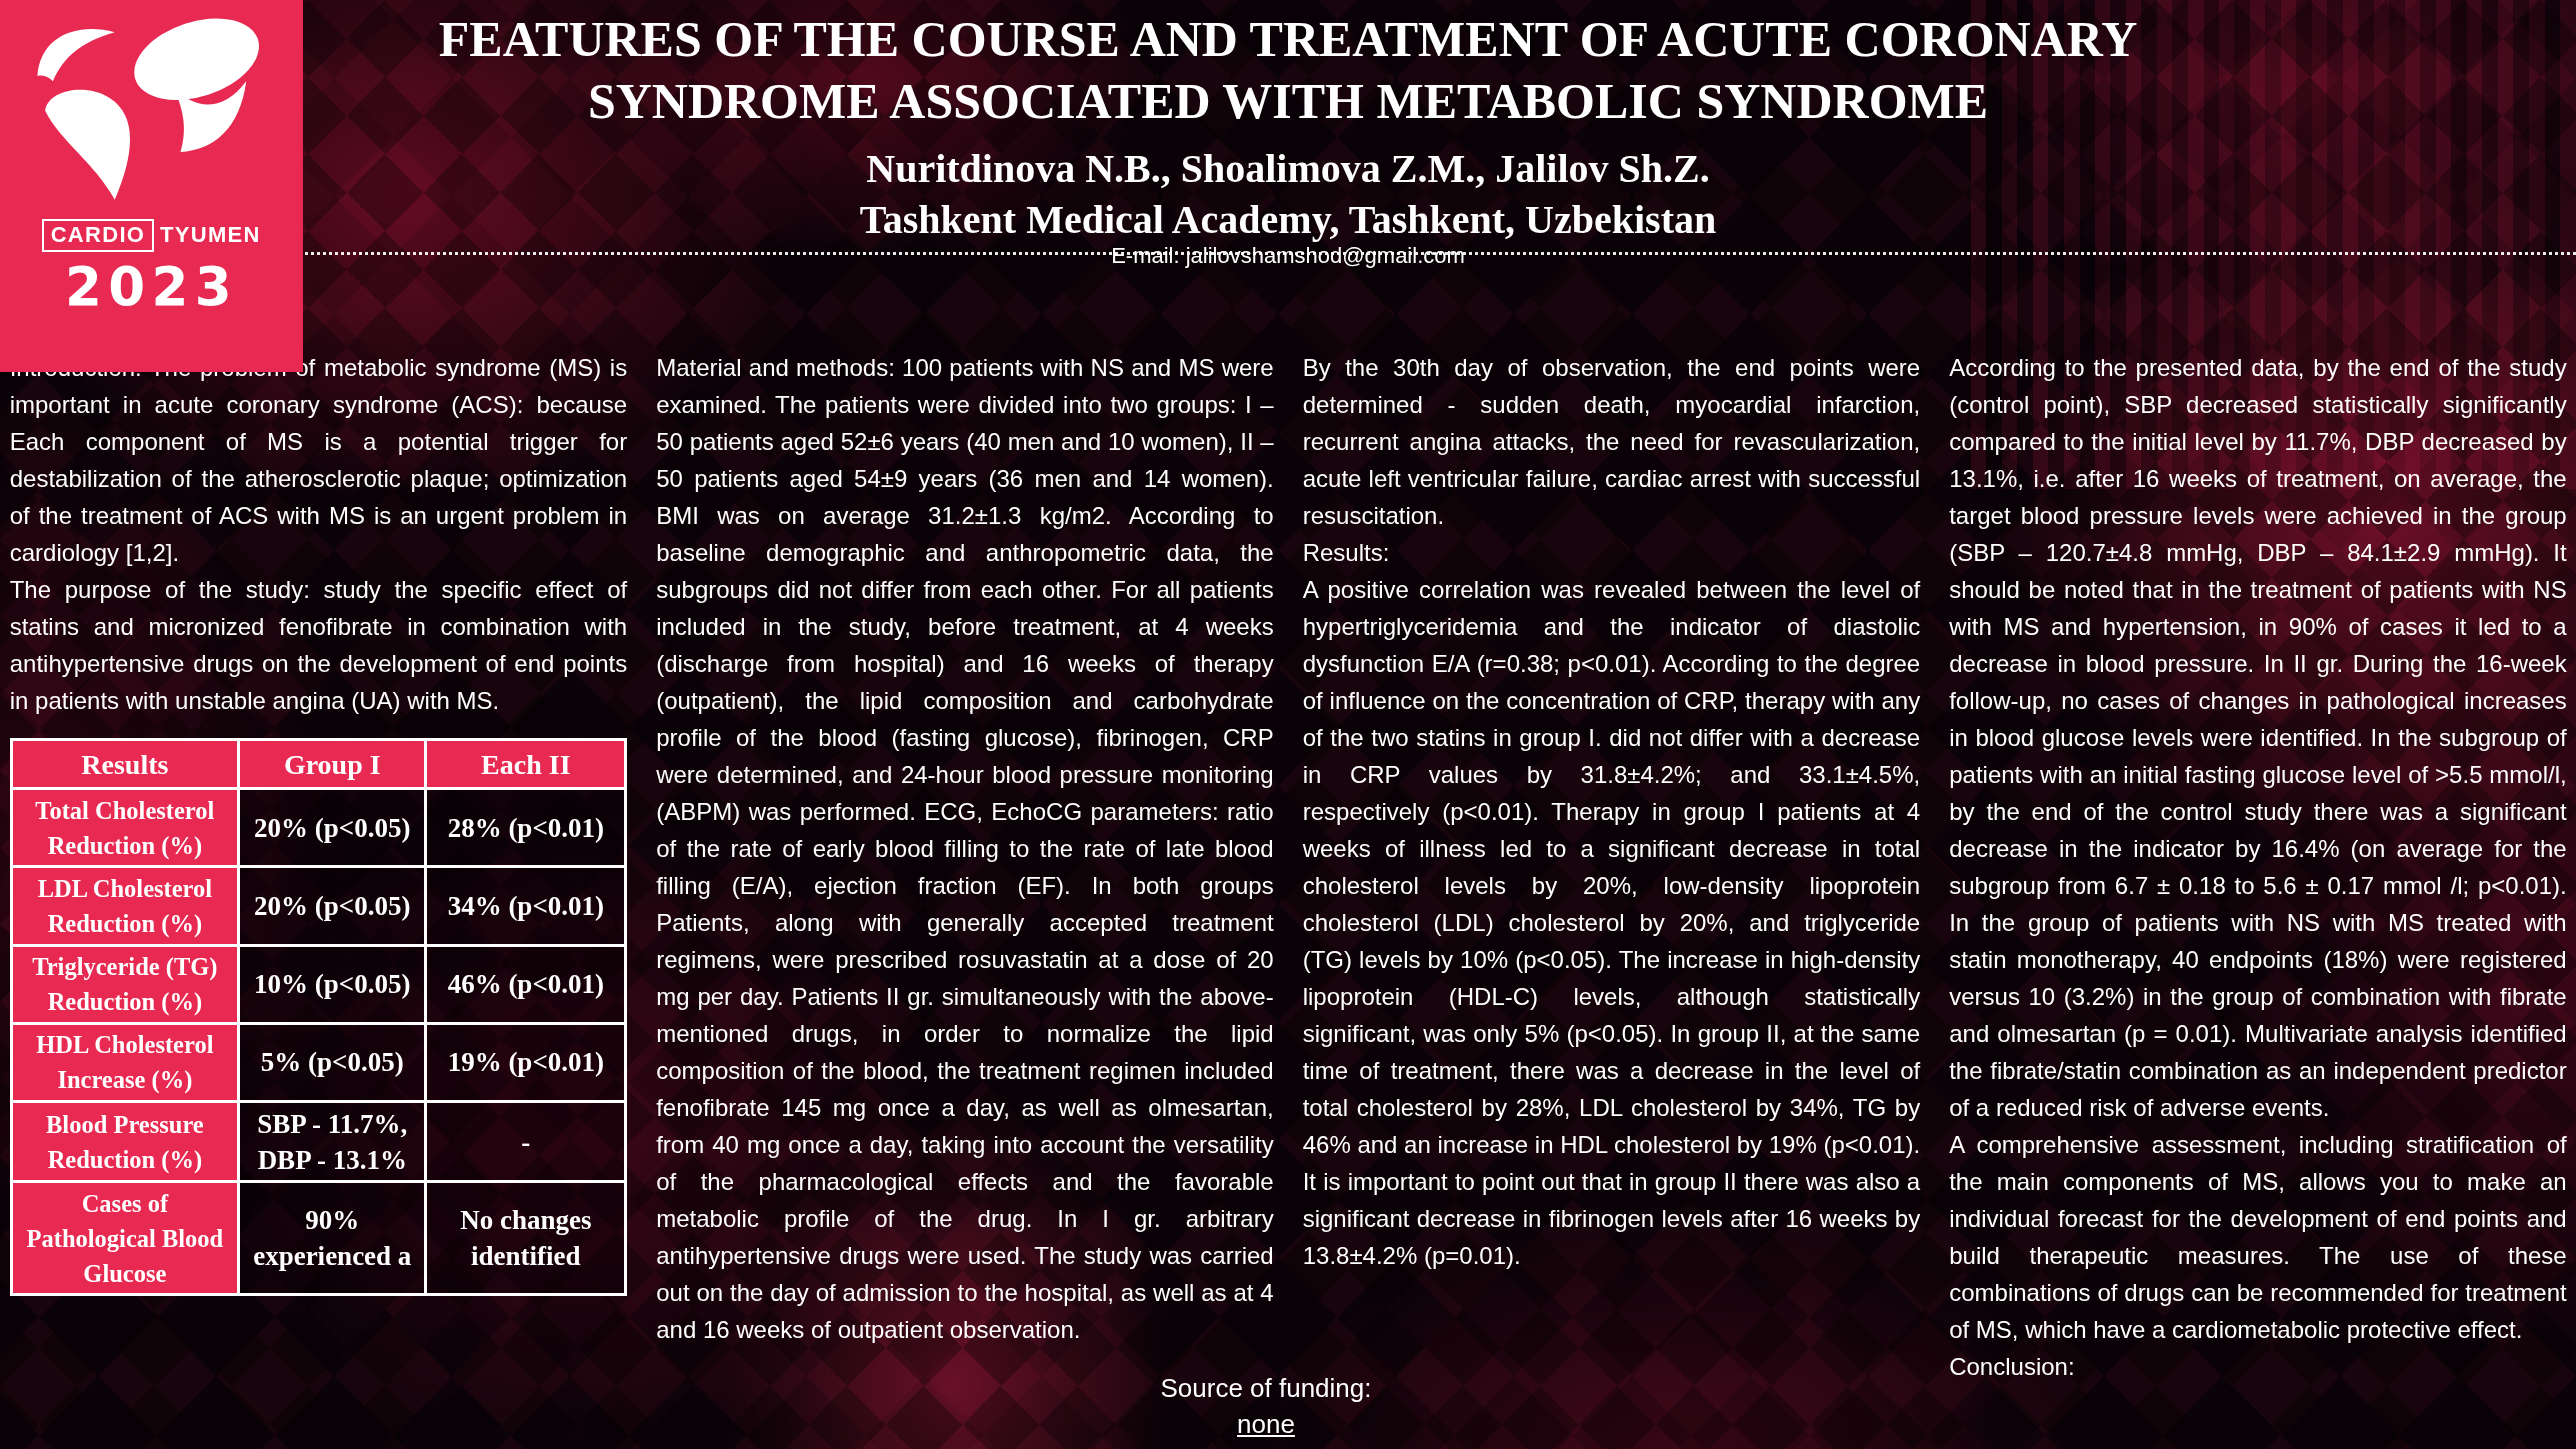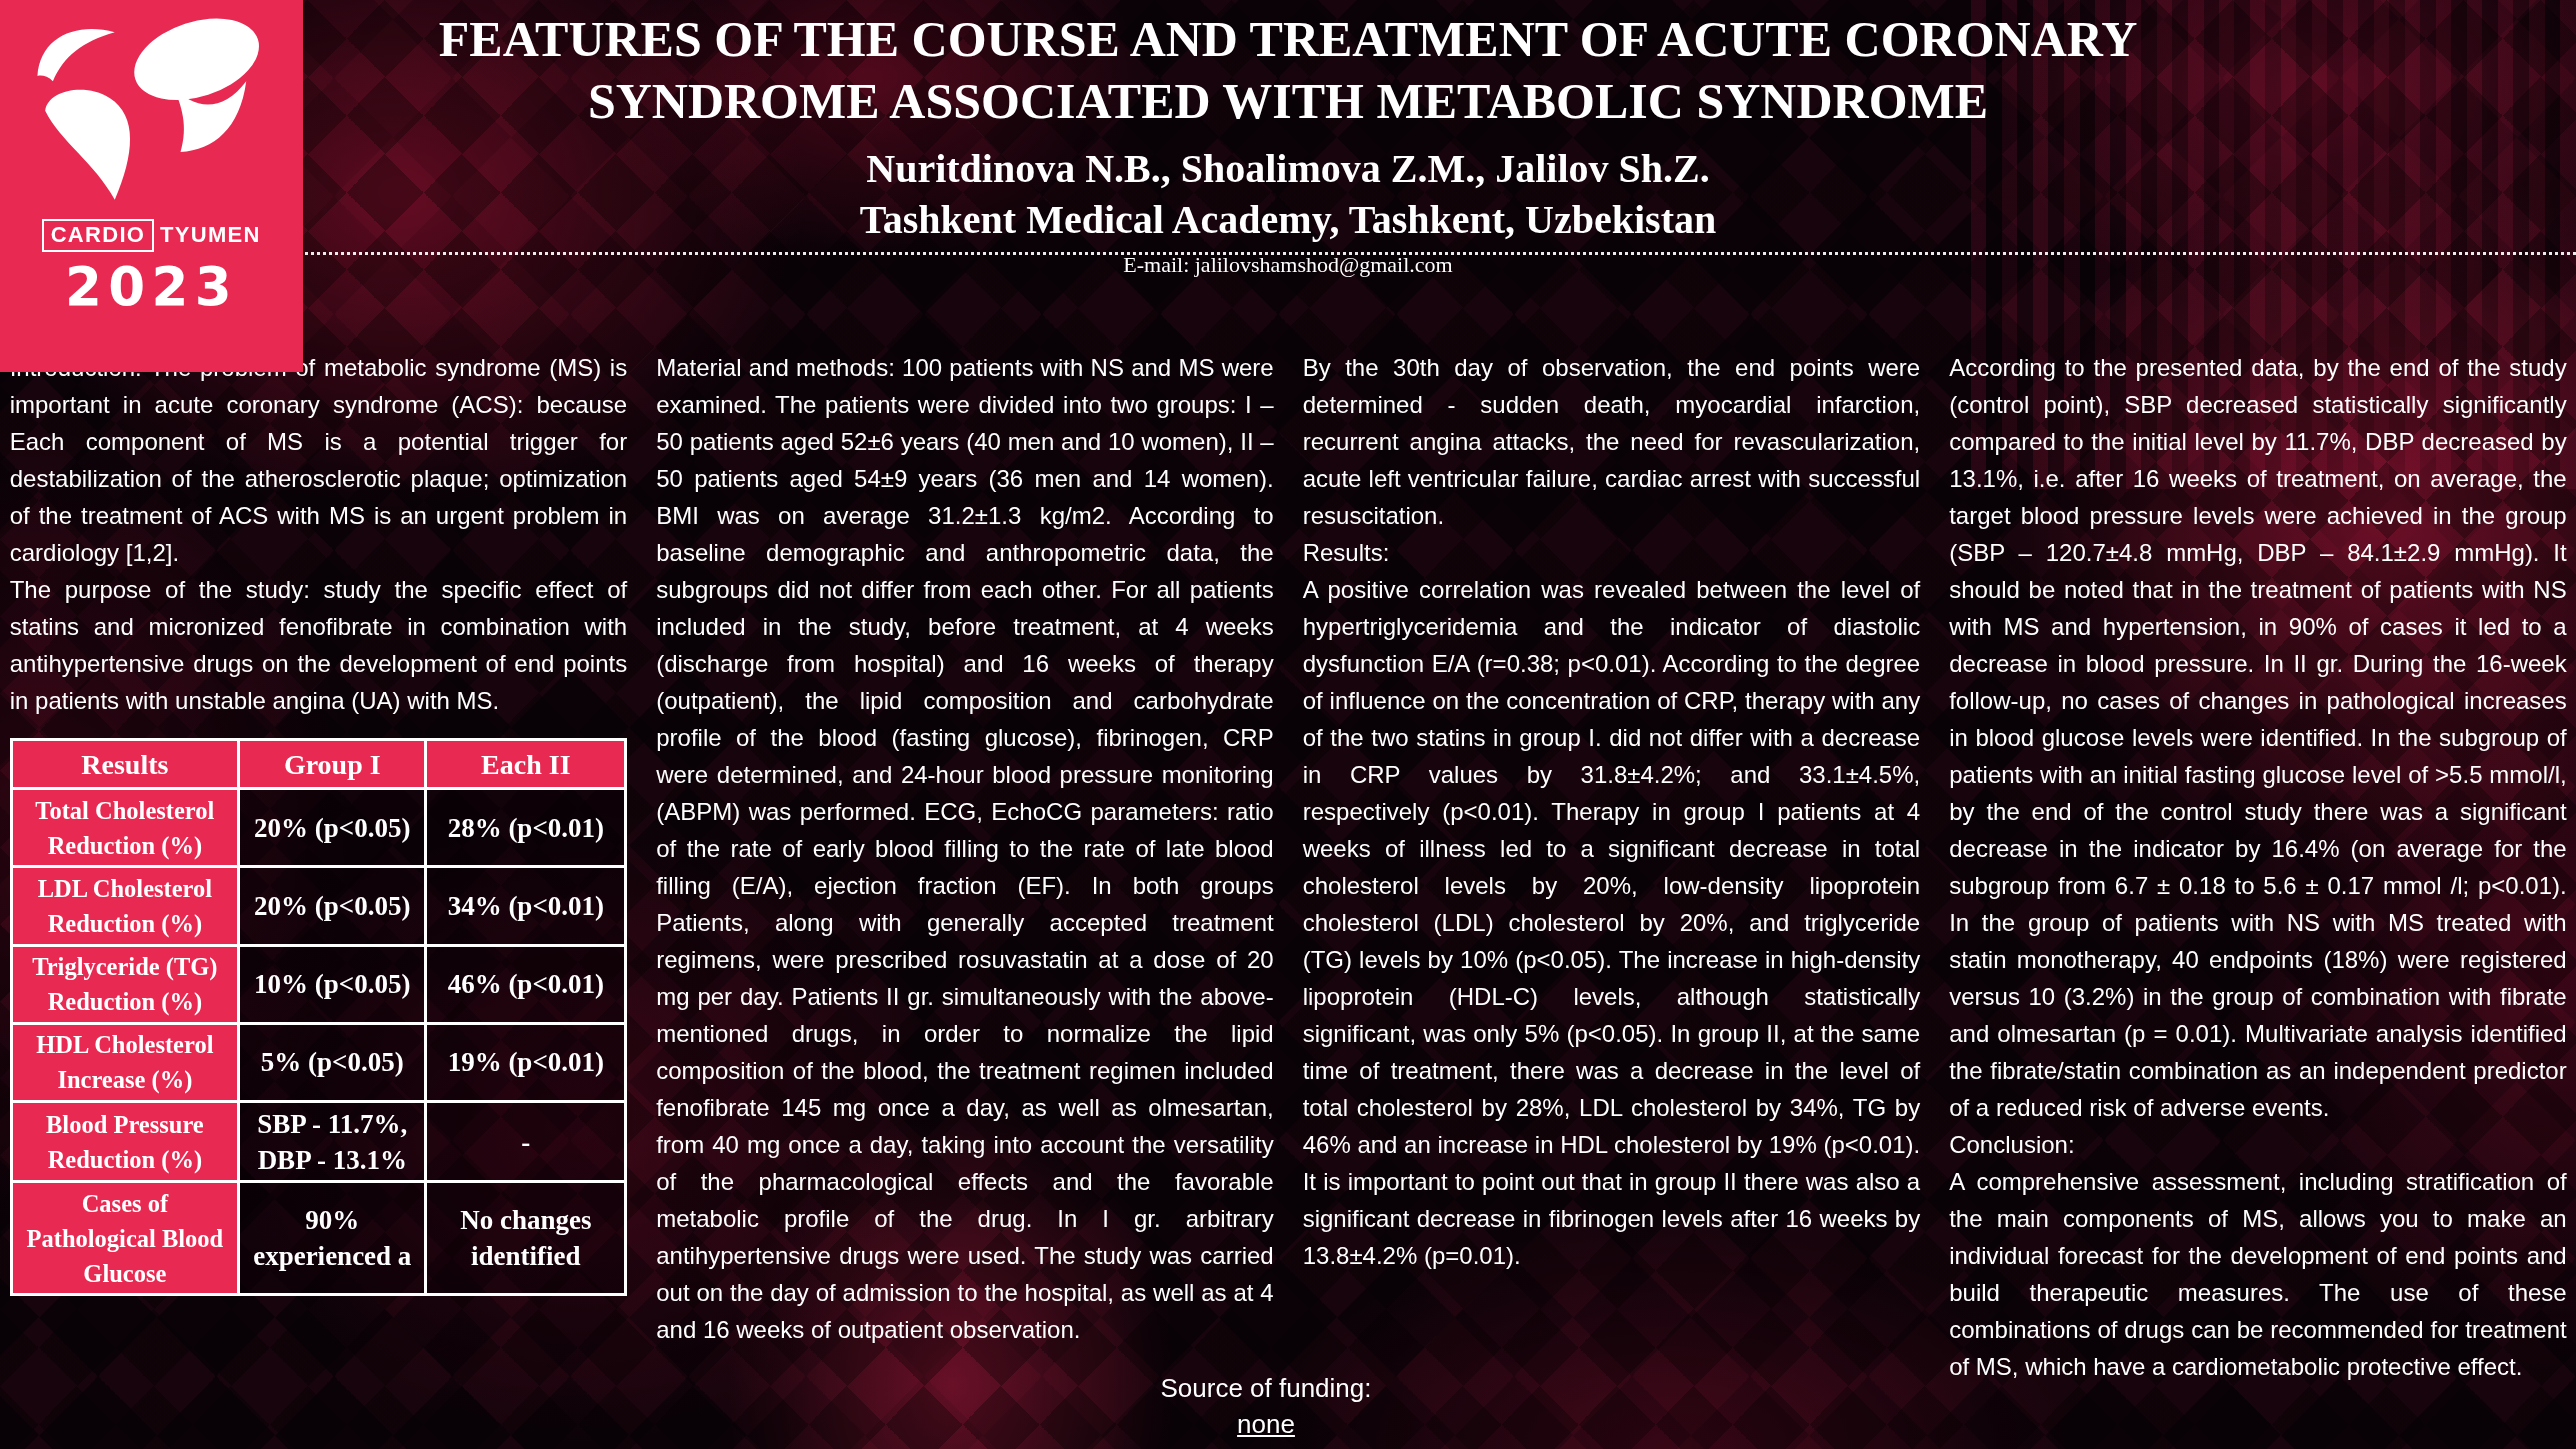--- a/index.html
+++ b/index.html
@@ -64,21 +64,21 @@
   .authors {
     margin-top: 14px;
     font-family: "Liberation Serif", serif; font-weight: bold;
     font-size: 40px; line-height: 46px;
   }
   .affiliation {
     margin-top: 5.2px;
     font-family: "Liberation Serif", serif; font-weight: bold;
     font-size: 40px; line-height: 46px;
   }
-  .email { margin-top: 9px; font-size: 22px; line-height: 26px; font-family: Liberation Serif, serif; }
+  .email { font-size: 22px; line-height: 26px; }
 
   
   .columns {
     position: absolute; left: 9.7px; top: 349px; width: 2557px;
     display: grid; grid-template-columns: repeat(4, 1fr); column-gap: 29px;
     z-index: 2;
   }
   .col { font-size: 24px; line-height: 37px; text-align: justify; }
   .col p { margin: 0; }
 
@@ -192,22 +192,22 @@
   </section>
 
   <section class="col">
     <p>By the 30th day of observation, the end points were determined - sudden death, myocardial infarction, recurrent angina attacks, the need for revascularization, acute left ventricular failure, cardiac arrest with successful resuscitation.</p>
     <p>Results:</p>
     <p>A positive correlation was revealed between the level of hypertriglyceridemia and the indicator of diastolic dysfunction E/A (r=0.38; p&lt;0.01). According to the degree of influence on the concentration of CRP, therapy with any of the two statins in group I. did not differ with a decrease in CRP values by 31.8±4.2%; and 33.1±4.5%, respectively (p&lt;0.01). Therapy in group I patients at 4 weeks of illness led to a significant decrease in total cholesterol levels by 20%, low-density lipoprotein cholesterol (LDL) cholesterol by 20%, and triglyceride (TG) levels by 10% (p&lt;0.05). The increase in high-density lipoprotein (HDL-C) levels, although statistically significant, was only 5% (p&lt;0.05). In group II, at the same time of treatment, there was a decrease in the level of total cholesterol by 28%, LDL cholesterol by 34%, TG by 46% and an increase in HDL cholesterol by 19% (p&lt;0.01). It is important to point out that in group II there was also a significant decrease in fibrinogen levels after 16 weeks by 13.8±4.2% (p=0.01).</p>
   </section>
 
   <section class="col">
     <p>According to the presented data, by the end of the study (control point), SBP decreased statistically significantly compared to the initial level by 11.7%, DBP decreased by 13.1%, i.e. after 16 weeks of treatment, on average, the target blood pressure levels were achieved in the group (SBP – 120.7±4.8 mmHg, DBP – 84.1±2.9 mmHg). It should be noted that in the treatment of patients with NS with MS and hypertension, in 90% of cases it led to a decrease in blood pressure. In II gr. During the 16-week follow-up, no cases of changes in pathological increases in blood glucose levels were identified. In the subgroup of patients with an initial fasting glucose level of &gt;5.5 mmol/l, by the end of the control study there was a significant decrease in the indicator by 16.4% (on average for the subgroup from 6.7 ± 0.18 to 5.6 ± 0.17 mmol /l; p&lt;0.01). In the group of patients with NS with MS treated with statin monotherapy, 40 endpoints (18%) were registered versus 10 (3.2%) in the group of combination with fibrate and olmesartan (p = 0.01). Multivariate analysis identified the fibrate/statin combination as an independent predictor of a reduced risk of adverse events.</p>
+    <p>A comprehensive assessment, including stratification of the main components of MS, allows you to make an individual forecast for the development of end points and build therapeutic measures. The use of these combinations of drugs can be recommended for treatment of MS, which have a cardiometabolic protective effect.</p>
     <p>Conclusion:</p>
-    <p>A comprehensive assessment, including stratification of the main components of MS, allows you to make an individual forecast for the development of end points and build therapeutic measures. The use of these combinations of drugs can be recommended for treatment of MS, which have a cardiometabolic protective effect.</p>
   </section>
 
 </div>
 
 <div class="footer">
   <div>Source of funding:</div>
   <div class="funding-value">none</div>
 </div>
 
 

